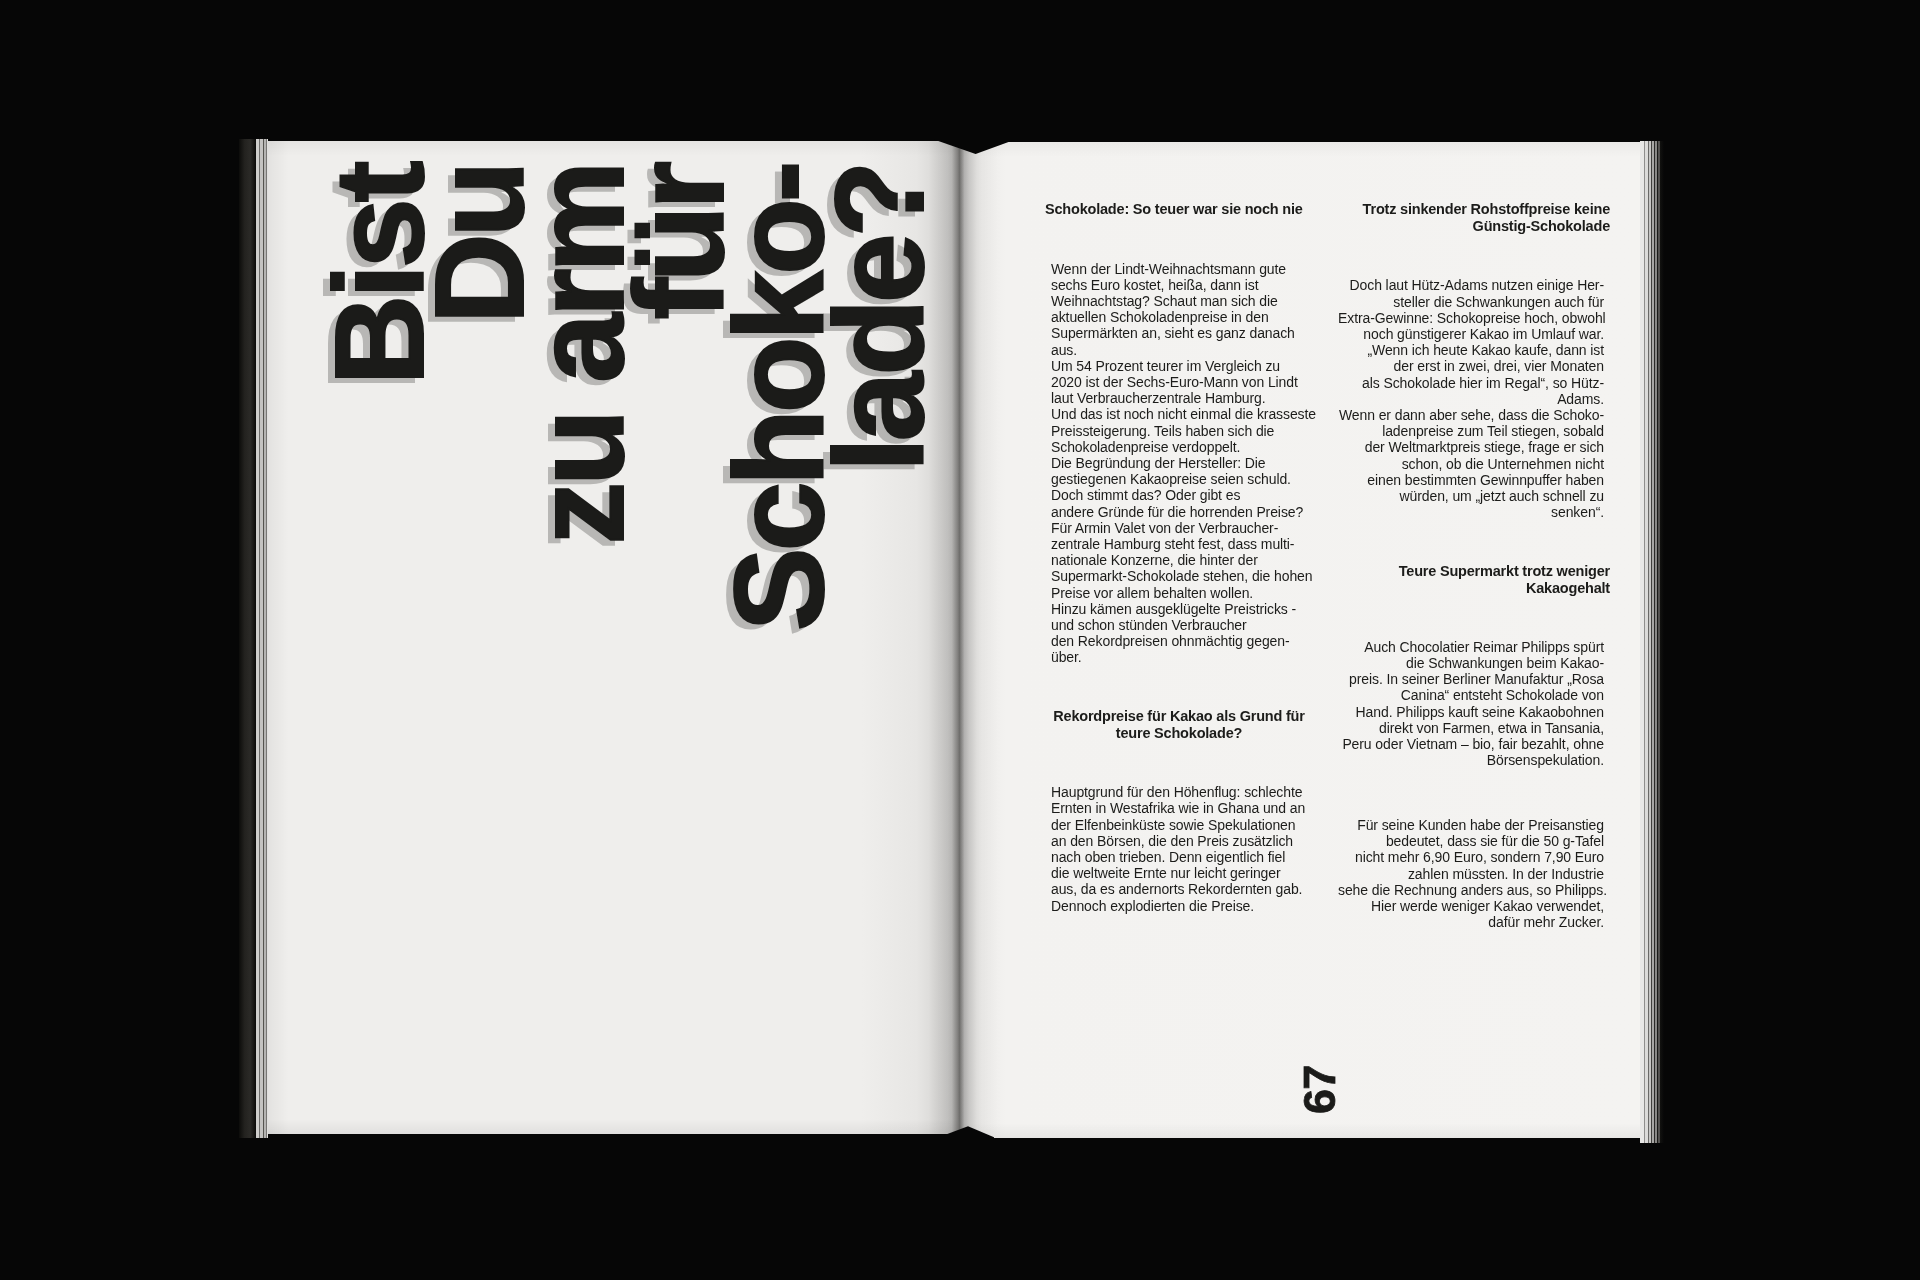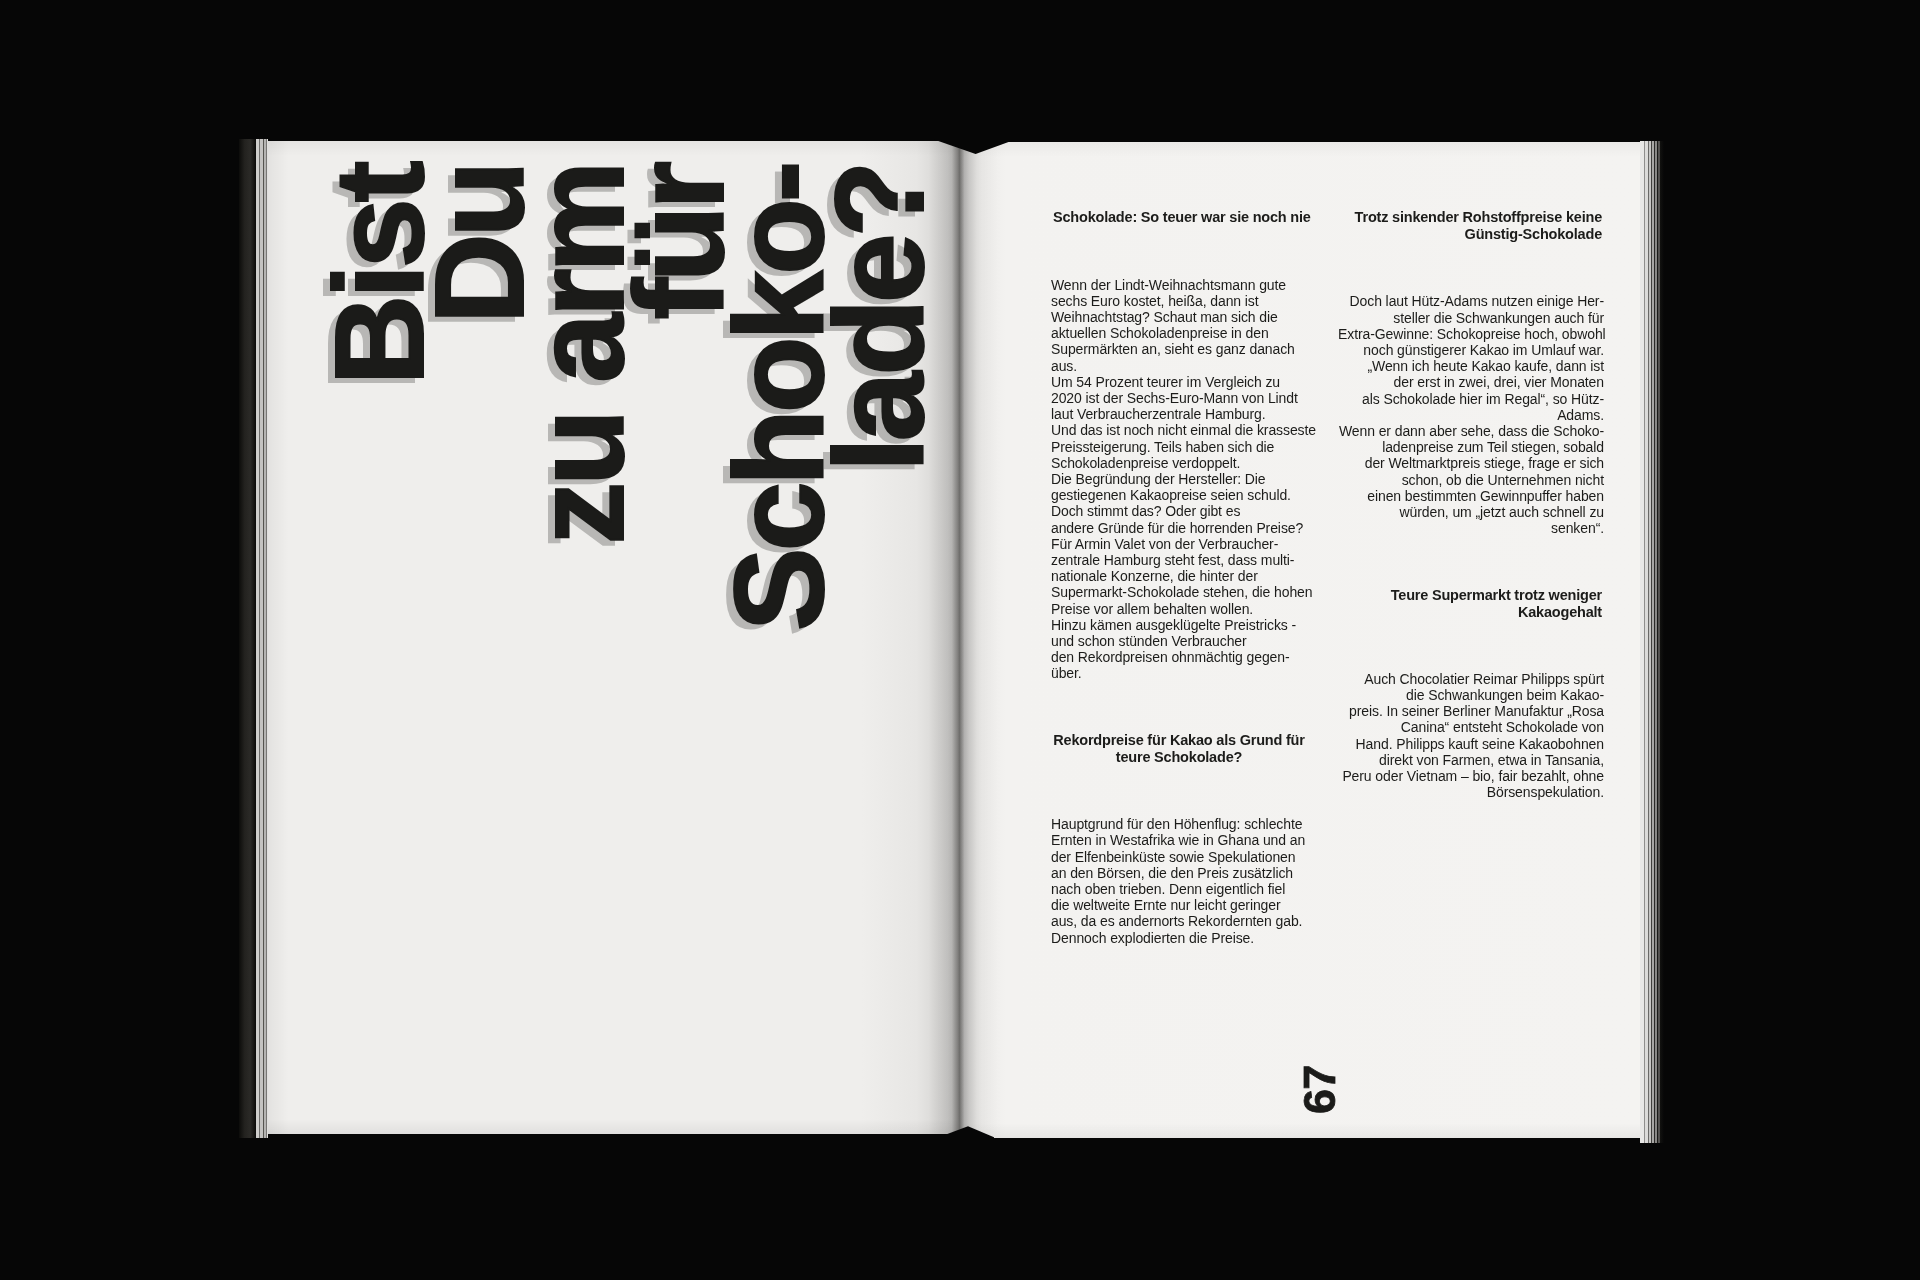--- a/index.html
+++ b/index.html
@@ -105,21 +105,21 @@
     position:absolute;top:167px;
     color:#1c1c1a;
     font-size:14px;
     line-height:16.2px;
     letter-spacing:-0.1px;
     white-space:pre;
   }
   .col-1{left:1043px;width:272px;}
   .col-2{left:1330px;width:282px;text-align:right;}
   .rp-col h3{
-    margin:10px;font-size:14.5px;line-height:16.8px;font-weight:bold;
+    margin:2px;font-size:14.5px;line-height:16.8px;font-weight:bold;
     letter-spacing:-0.2px;white-space:pre;
   }
   .rp-col p{margin:8px;white-space:pre;}
   .mt-14{margin-top:14px;}
   .mt-15{margin-top:15px;}
   .mt-16{margin-top:16px;text-align:center;}
   .mt-21{margin-top:21px;}
   .mt-34{margin-top:34px;}
 
   
@@ -220,17 +220,24 @@
     <h3 class="mt-34">Teure Supermarkt trotz weniger
 Kakaogehalt</h3>
     <p class="mt-15">Auch Chocolatier Reimar Philipps spürt
 die Schwankungen beim Kakao-
 preis. In seiner Berliner Manufaktur „Rosa
 Canina“ entsteht Schokolade von
 Hand. Philipps kauft seine Kakaobohnen
 direkt von Farmen, etwa in Tansania,
 Peru oder Vietnam – bio, fair bezahlt, ohne
 Börsenspekulation.</p>
+    <p class="mt-14">Für seine Kunden habe der Preisanstieg
+bedeutet, dass sie für die 50 g-Tafel
+nicht mehr 6,90 Euro, sondern 7,90 Euro
+zahlen müssten. In der Industrie
+sehe die Rechnung anders aus, so Philipps.
+Hier werde weniger Kakao verwendet,
+dafür mehr Zucker.</p>
   </div>
 
   <div class="folio">67</div>
 
 </div>
 
 </body></html>

